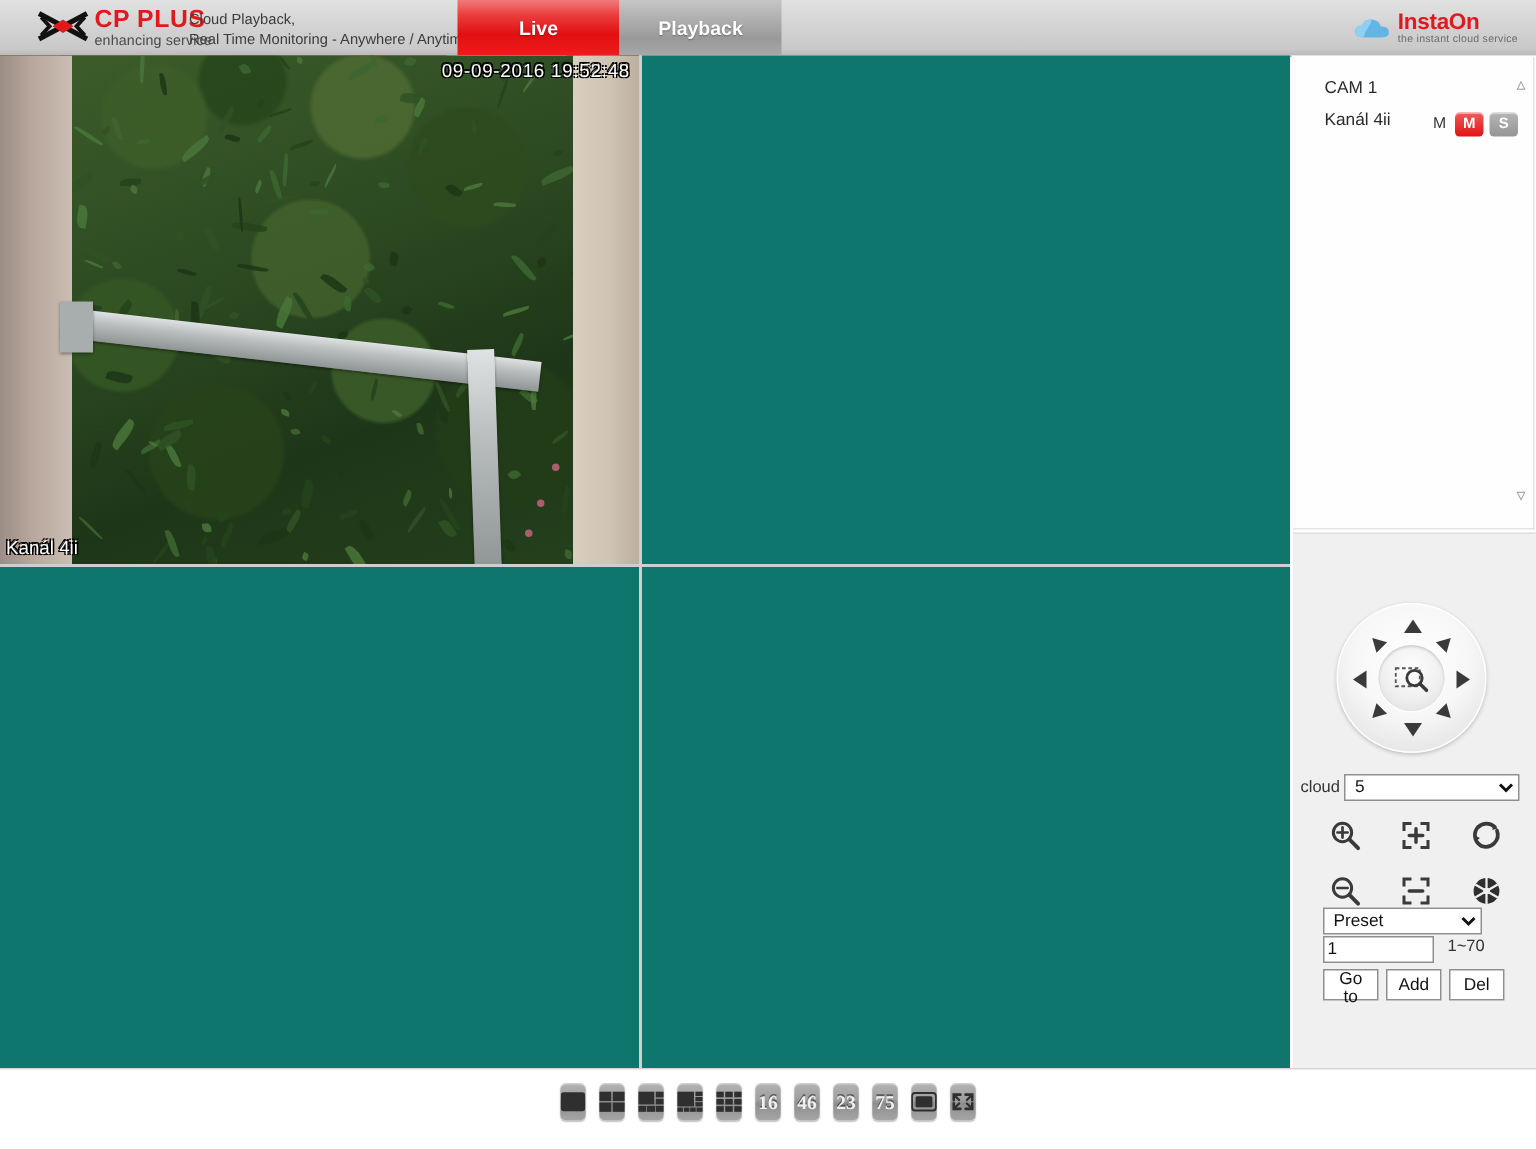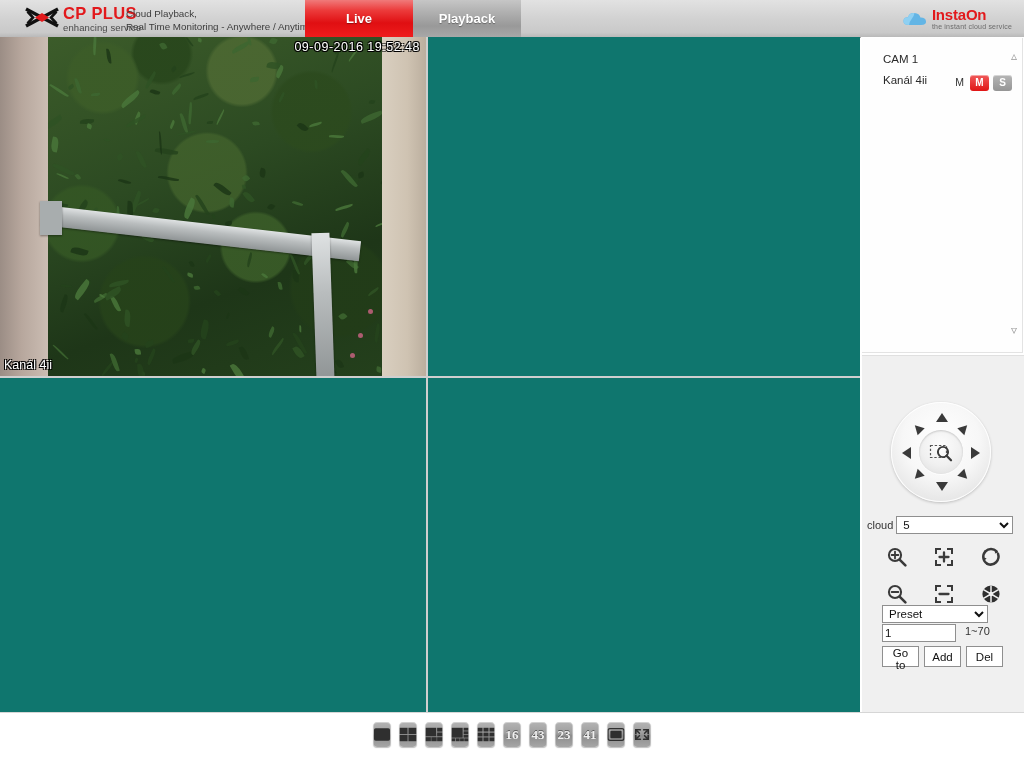--- a/index.html
+++ b/index.html
@@ -609,23 +609,23 @@
           <rect x="0" y="5.4" width="5.6" height="4.2" fill="#2f2f2f"></rect>
           <rect x="6.7" y="5.4" width="5.6" height="4.2" fill="#2f2f2f"></rect>
           <rect x="13.4" y="5.4" width="5.6" height="4.2" fill="#2f2f2f"></rect>
           <rect x="0" y="10.8" width="5.6" height="4.2" fill="#2f2f2f"></rect>
           <rect x="6.7" y="10.8" width="5.6" height="4.2" fill="#2f2f2f"></rect>
           <rect x="13.4" y="10.8" width="5.6" height="4.2" fill="#2f2f2f"></rect>
         </svg>
       </span>
 
       <span class="lbtn num">16</span>
-      <span class="lbtn num">43</span>
+      <span class="lbtn num">46</span>
       <span class="lbtn num">23</span>
-      <span class="lbtn num">41</span>
+      <span class="lbtn num">75</span>
 
       <span class="lbtn">
         <svg width="20" height="15" viewBox="0 0 20 15" class="scr">
           <rect x="0.6" y="0.6" width="18.8" height="13.8" rx="2.4" fill="none" stroke="#2f2f2f" stroke-width="1.5"></rect>
           <rect x="3.4" y="3.2" width="13.2" height="8.6" rx="1.2" fill="#2f2f2f"></rect>
         </svg>
       </span>
 
       <span class="lbtn">
         <svg width="19" height="15" viewBox="0 0 19 15" class="scr">

